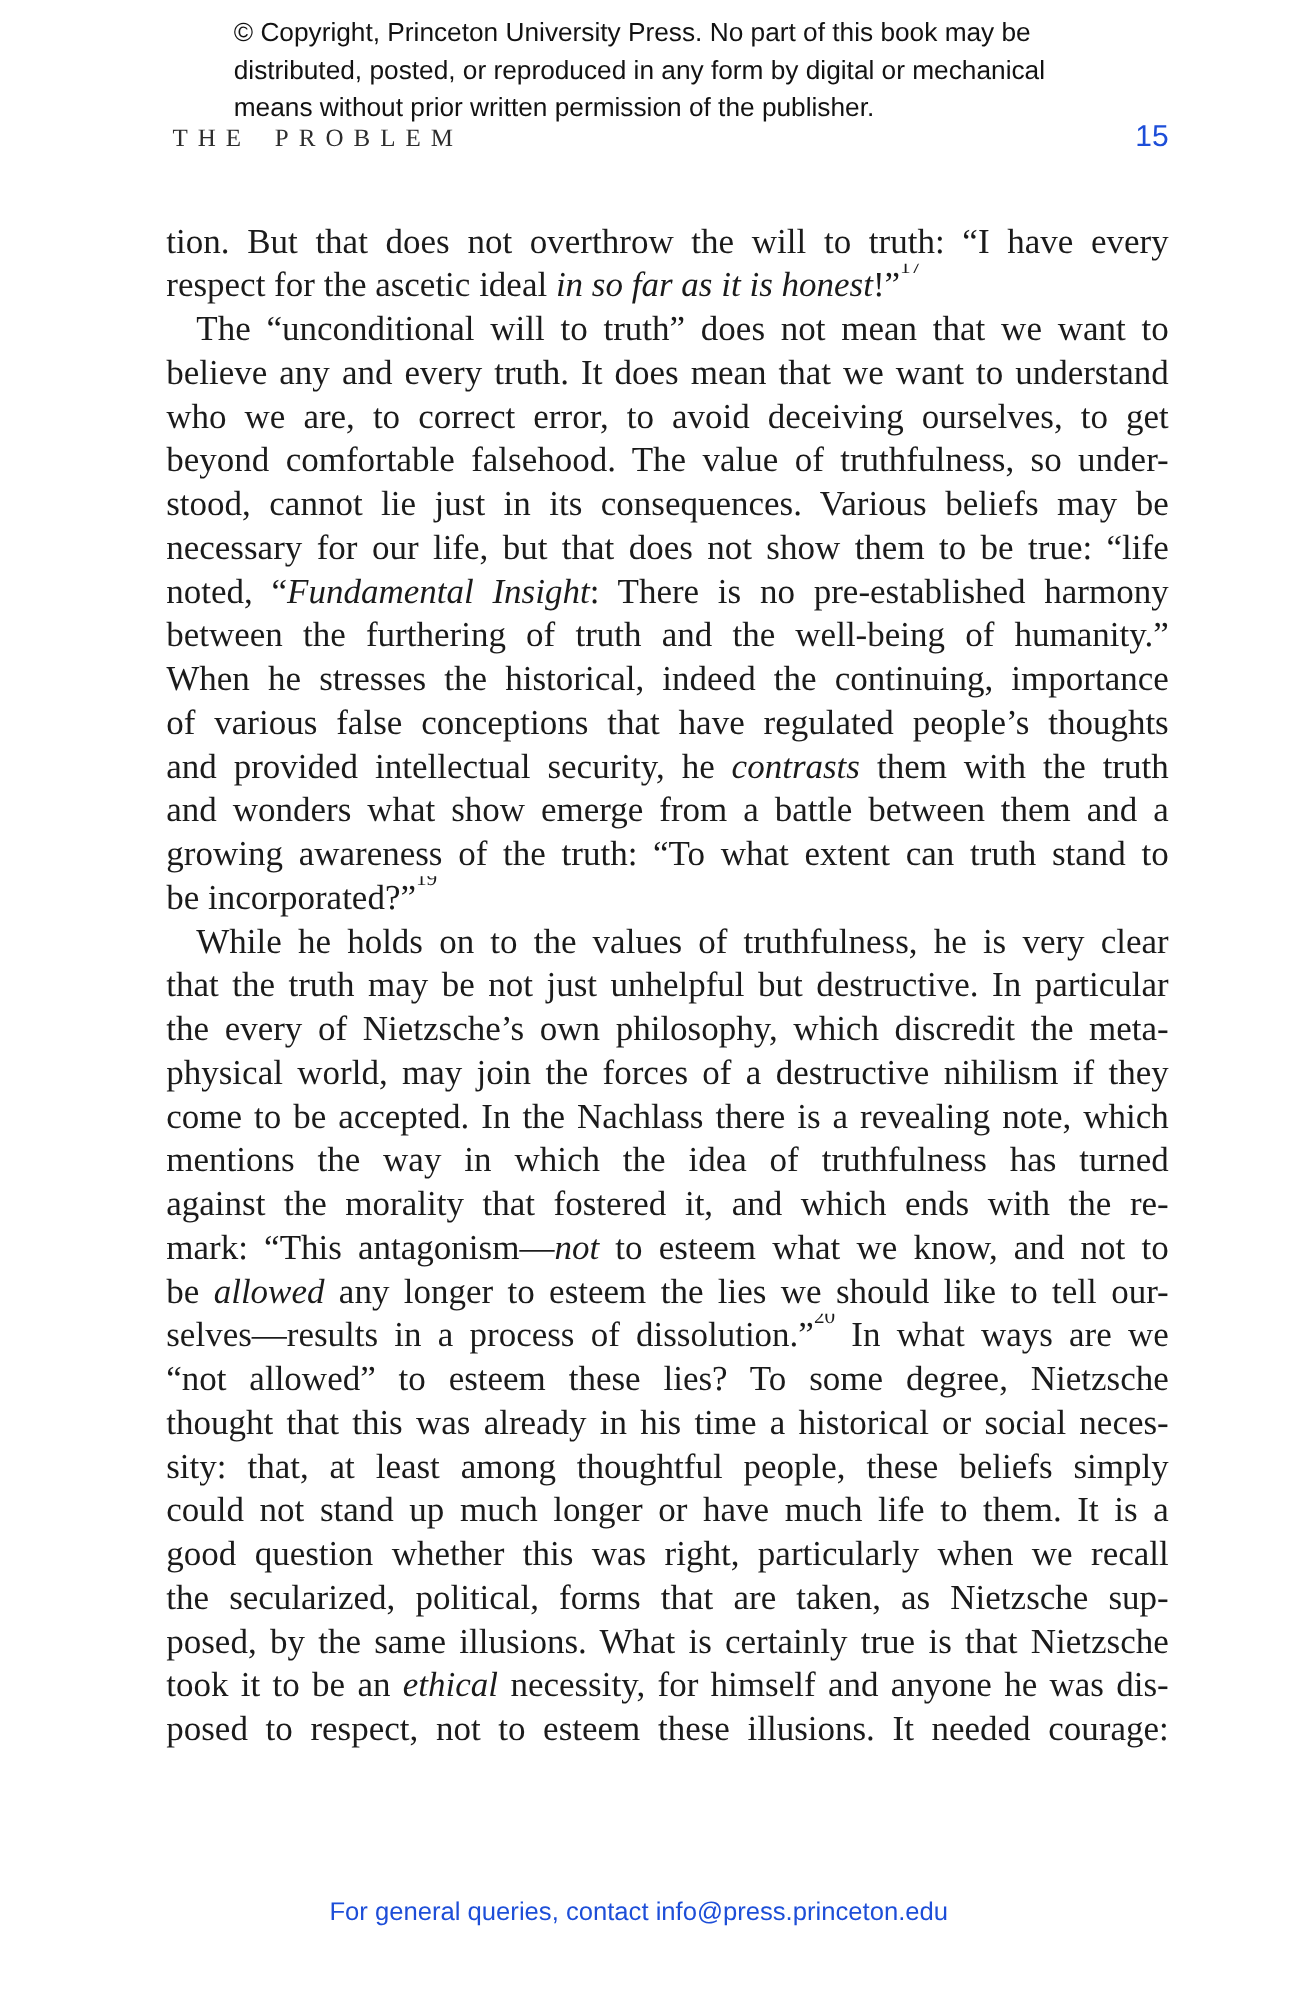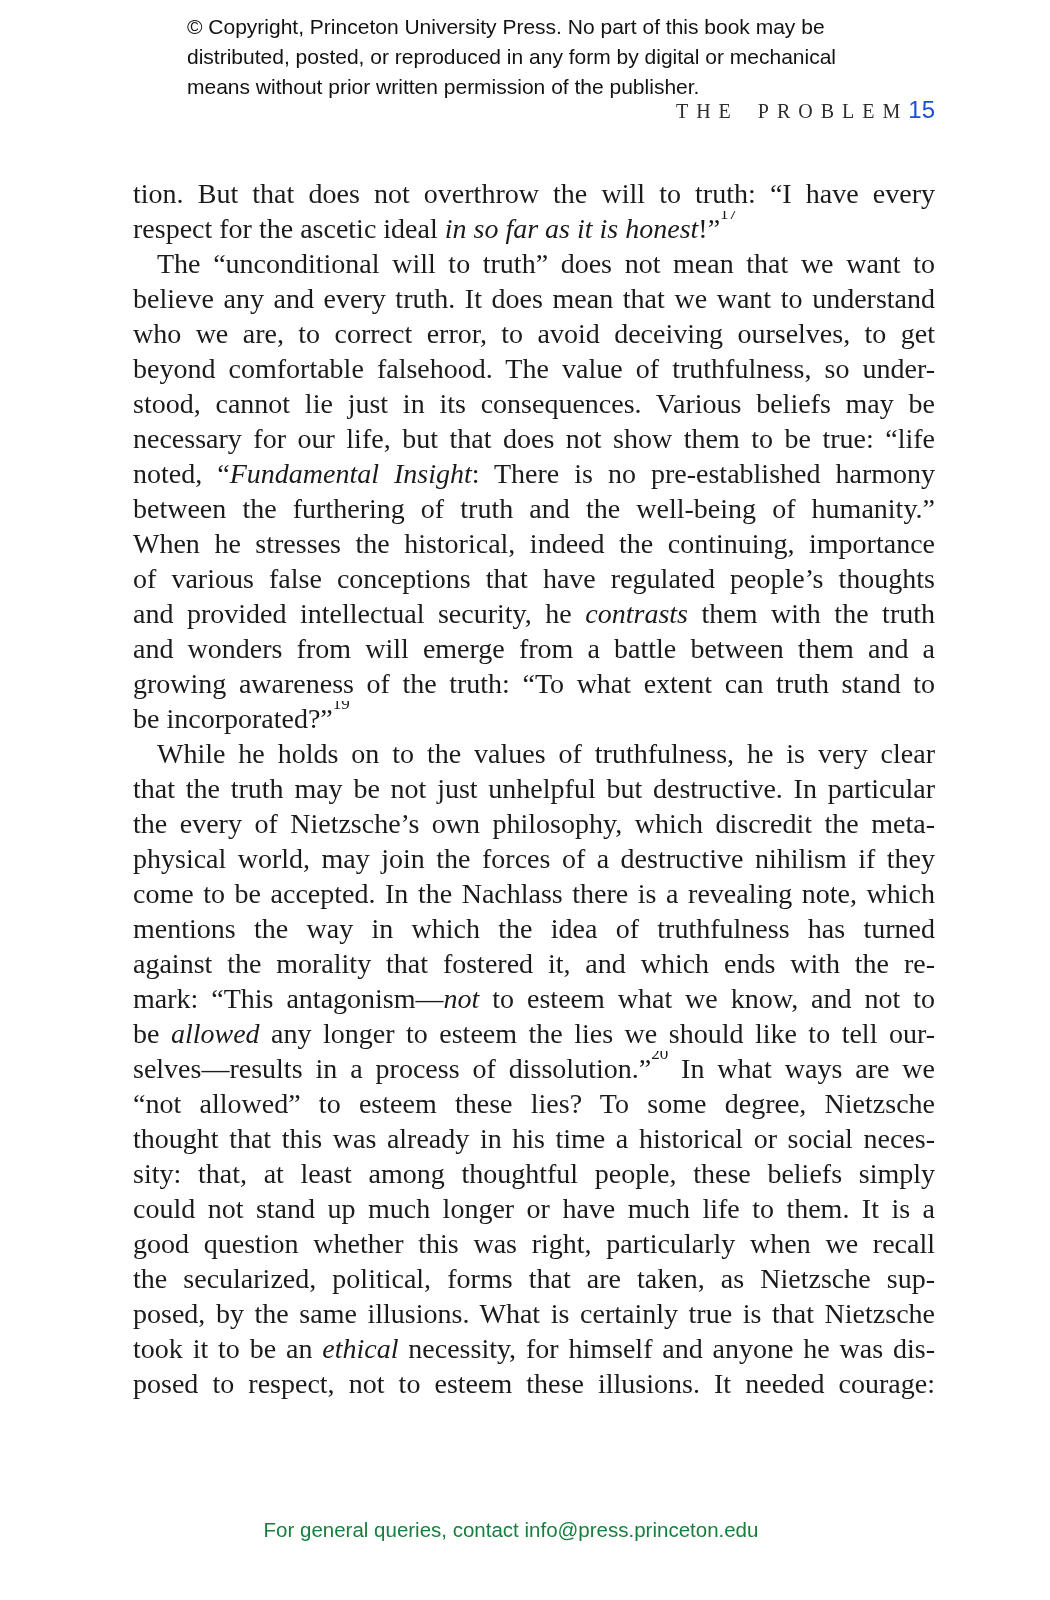--- a/index.html
+++ b/index.html
@@ -20,21 +20,21 @@
     color: #121212;
     white-space: nowrap;
     margin-left: 24px;
   }
   .runhead {
     position: absolute;
     left: 138px;
     right: 115px;
     top: 96px;
     display: flex;
-    justify-content: flex-end;
+    justify-content: space-between;
     align-items: baseline;
   }
   .rh-title {
     font-family: "Liberation Serif", serif;
     font-size: 20px;
     letter-spacing: 8px;
     word-spacing: 6px;
     color: #2d2d2d;
   }
   .rh-page {
@@ -68,21 +68,21 @@
     top: -9px;
   }
   .footer {
     position: absolute;
     left: 0;
     right: 28px;
     top: 1518px;
     text-align: center;
     font-family: "Liberation Sans", sans-serif;
     font-size: 20.5px;
-    color: #15803d;
+    color: #1d4ed8;
   }
 </style>
 </head>
 <body>
 
 <div class="page">
 
   <div class="copyright">
     <div>© Copyright, Princeton University Press. No part of this book may be</div>
     <div>distributed, posted, or reproduced in any form by digital or mechanical</div>
@@ -101,21 +101,21 @@
       <div class="line"><span>believe any and every truth. It does mean that we want to understand</span></div>
       <div class="line"><span>who we are, to correct error, to avoid deceiving ourselves, to get</span></div>
       <div class="line"><span>beyond comfortable falsehood. The value of truthfulness, so under-</span></div>
       <div class="line"><span>stood, cannot lie just in its consequences. Various beliefs may be</span></div>
       <div class="line"><span>necessary for our life, but that does not show them to be true: “life</span></div>
       <div class="line"><span>noted, “</span><em>Fundamental Insight</em><span>: There is no pre-established harmony</span></div>
       <div class="line"><span>between the furthering of truth and the well-being of humanity.”</span></div>
       <div class="line"><span>When he stresses the historical, indeed the continuing, importance</span></div>
       <div class="line"><span>of various false conceptions that have regulated people’s thoughts</span></div>
       <div class="line"><span>and provided intellectual security, he </span><em>contrasts</em><span> them with the truth</span></div>
-      <div class="line"><span>and wonders from will emerge from a battle between them and a</span></div>
+      <div class="line"><span>and wonders what show emerge from a battle between them and a</span></div>
       <div class="line"><span>growing awareness of the truth: “To what extent can truth stand to</span></div>
       <div class="line end"><span>be incorporated?”</span><sup>19</sup></div>
       <div class="line ind"><span>While he holds on to the values of truthfulness, he is very clear</span></div>
       <div class="line"><span>that the truth may be not just unhelpful but destructive. In particular</span></div>
       <div class="line"><span>the every of Nietzsche’s own philosophy, which discredit the meta-</span></div>
       <div class="line"><span>physical world, may join the forces of a destructive nihilism if they</span></div>
       <div class="line"><span>come to be accepted. In the Nachlass there is a revealing note, which</span></div>
       <div class="line"><span>mentions the way in which the idea of truthfulness has turned</span></div>
       <div class="line"><span>against the morality that fostered it, and which ends with the re-</span></div>
       <div class="line"><span>mark: “This antagonism—</span><em>not</em><span> to esteem what we know, and not to</span></div>

